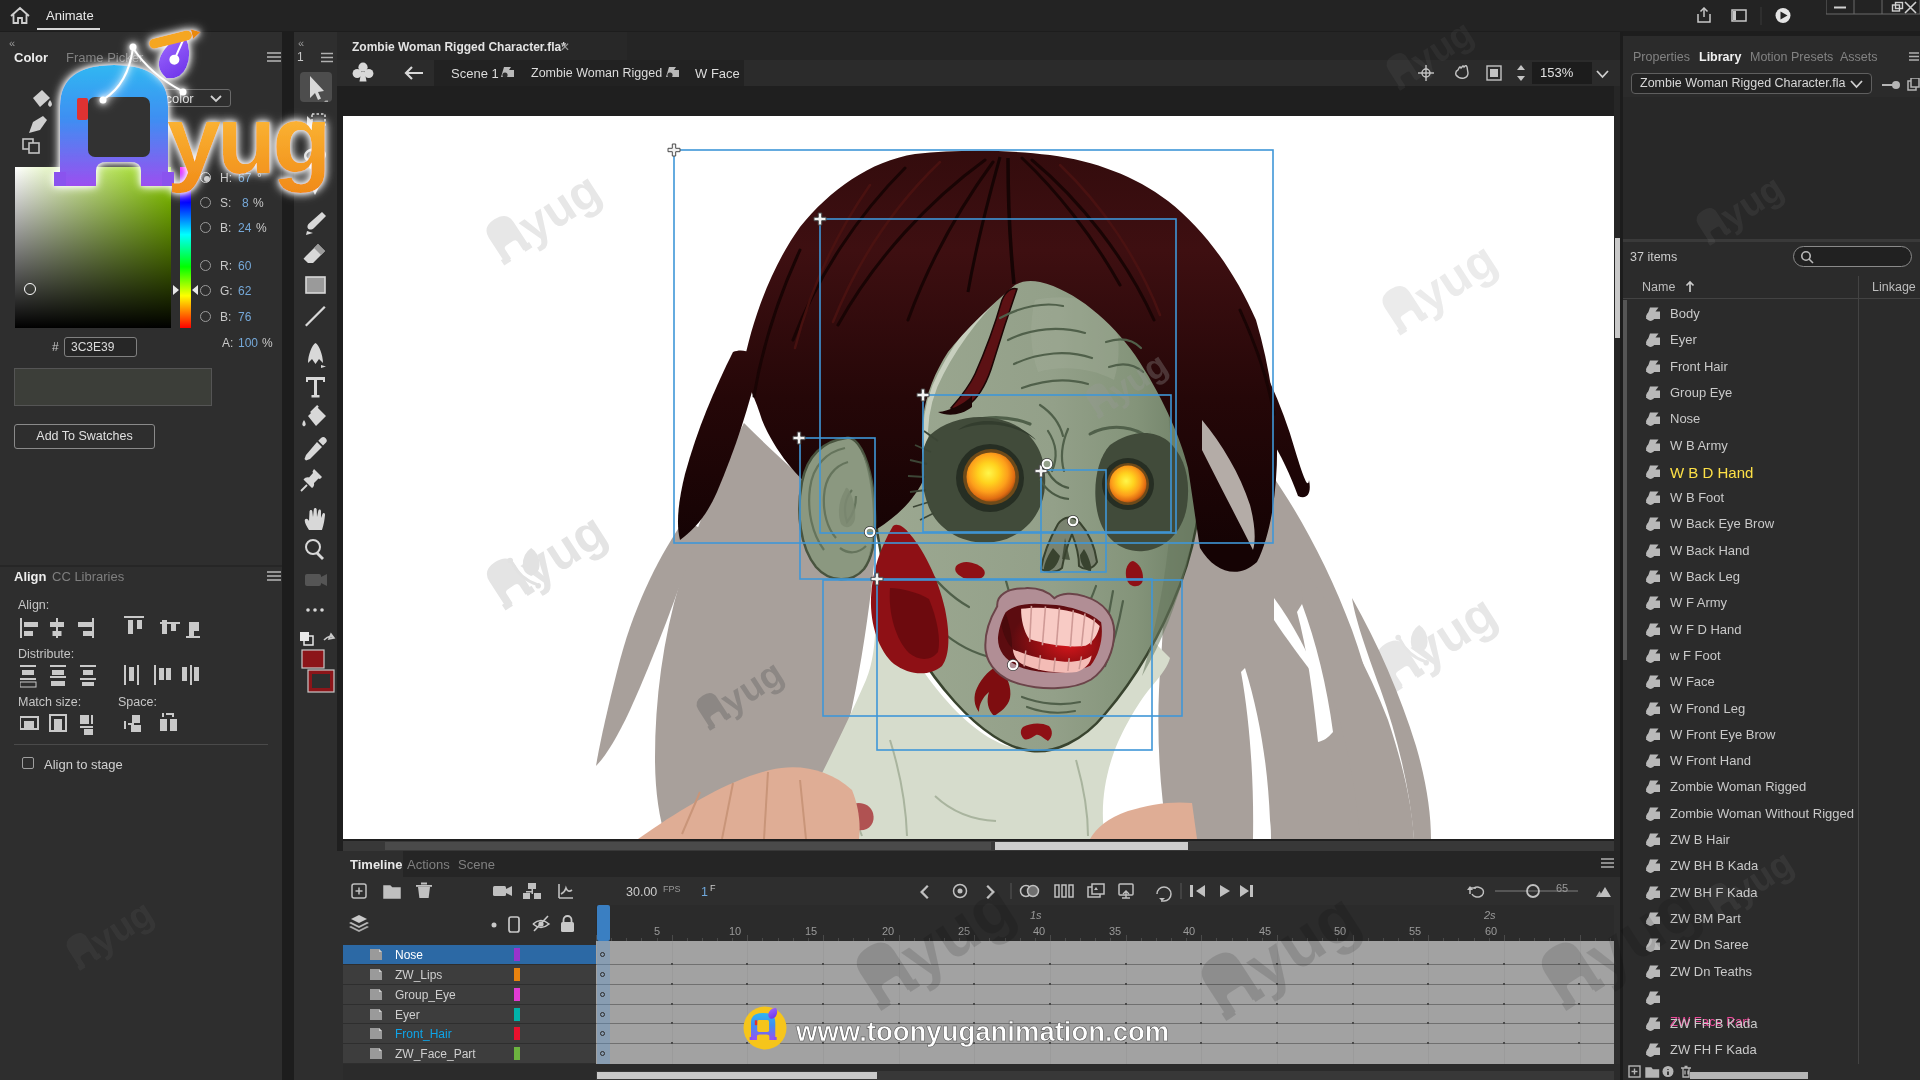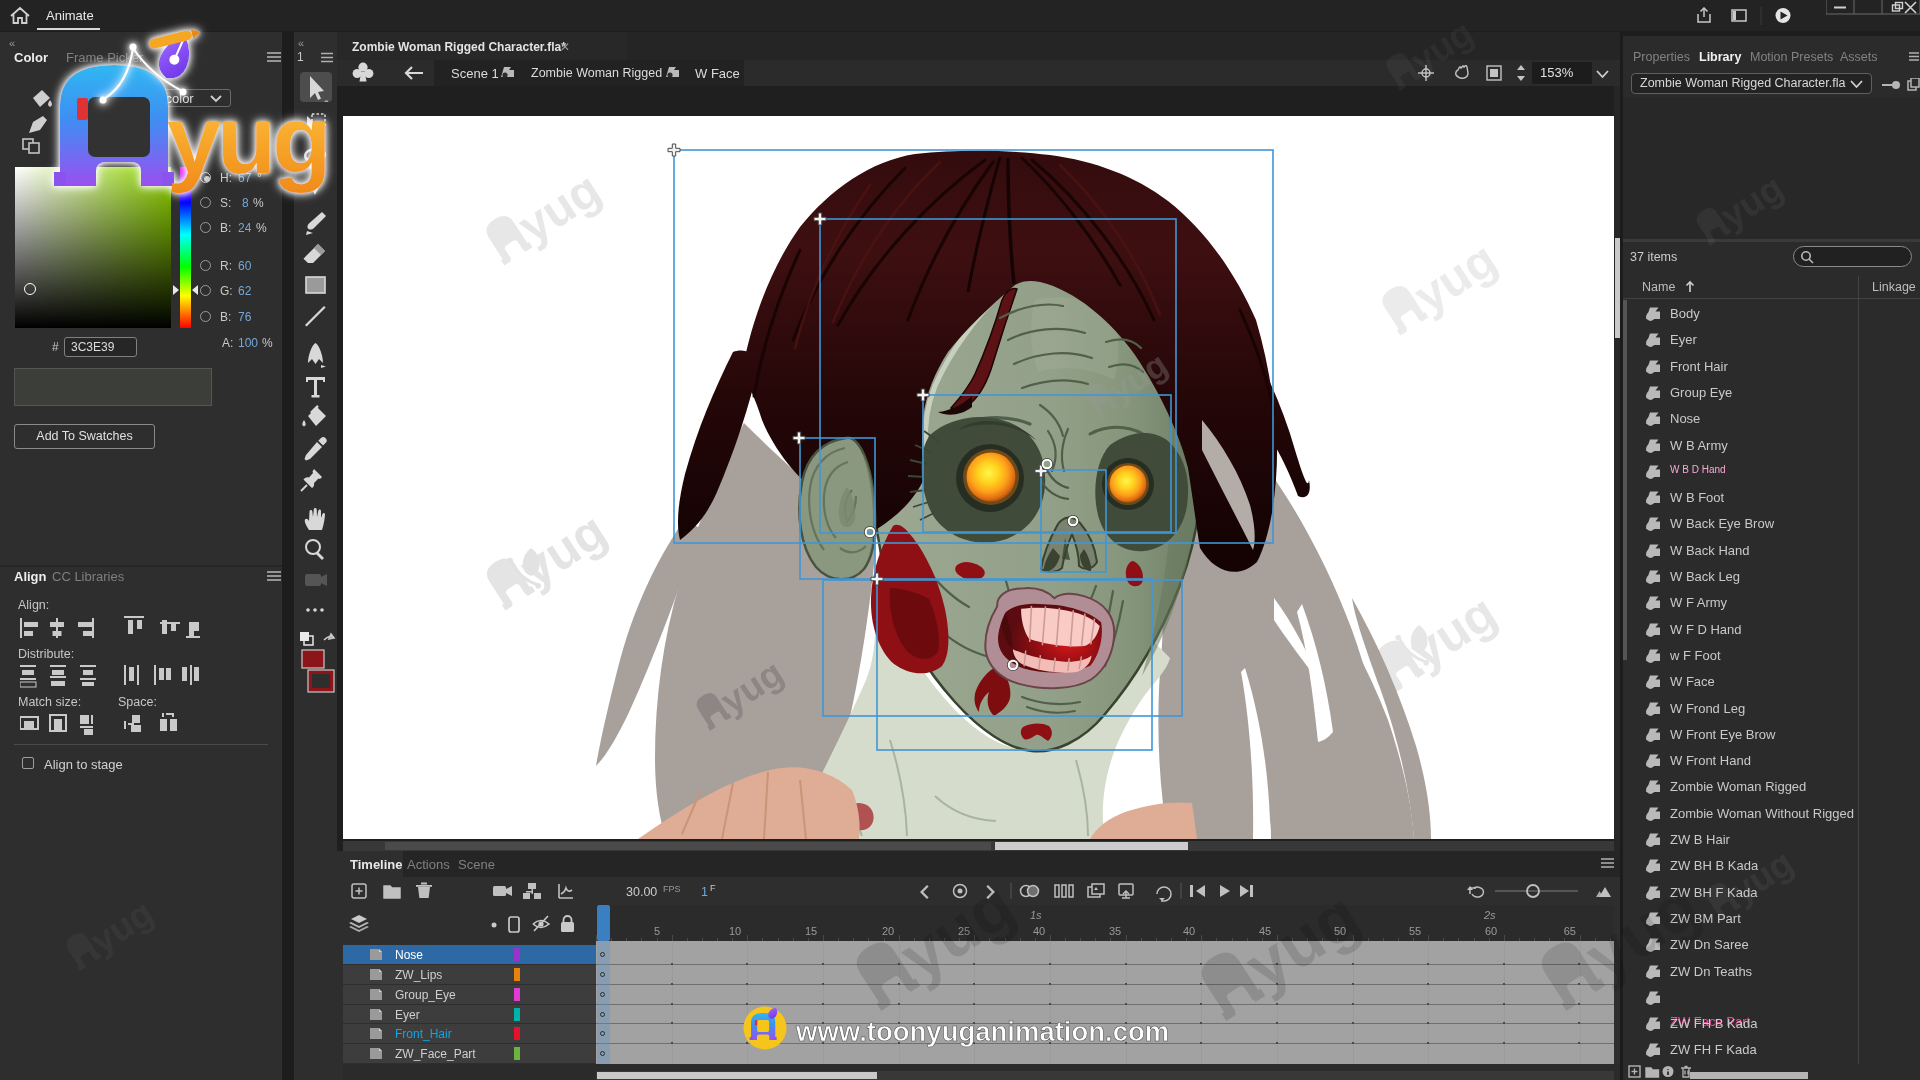--- a/index.html
+++ b/index.html
@@ -791,21 +791,21 @@
 <div class="abs" style="left:801px;top:925px;width:20px;text-align:center;font-size:11px;color:#9a9a9a;">15</div>
 <div class="abs" style="left:878px;top:925px;width:20px;text-align:center;font-size:11px;color:#9a9a9a;">20</div>
 <div class="abs" style="left:954px;top:925px;width:20px;text-align:center;font-size:11px;color:#9a9a9a;">25</div>
 <div class="abs" style="left:1029px;top:925px;width:20px;text-align:center;font-size:11px;color:#9a9a9a;">40</div>
 <div class="abs" style="left:1105px;top:925px;width:20px;text-align:center;font-size:11px;color:#9a9a9a;">35</div>
 <div class="abs" style="left:1179px;top:925px;width:20px;text-align:center;font-size:11px;color:#9a9a9a;">40</div>
 <div class="abs" style="left:1255px;top:925px;width:20px;text-align:center;font-size:11px;color:#9a9a9a;">45</div>
 <div class="abs" style="left:1330px;top:925px;width:20px;text-align:center;font-size:11px;color:#9a9a9a;">50</div>
 <div class="abs" style="left:1405px;top:925px;width:20px;text-align:center;font-size:11px;color:#9a9a9a;">55</div>
 <div class="abs" style="left:1481px;top:925px;width:20px;text-align:center;font-size:11px;color:#9a9a9a;">60</div>
-<div class="abs" style="left:1556px;top:925px;width:20px;text-align:right;font-size:11px;color:#9a9a9a;">65</div>
+<div class="abs" style="left:1556px;top:882px;width:20px;text-align:left;font-size:11px;color:#9a9a9a;">65</div>
 <div class="abs" style="left:1030px;top:909px;font-size:11px;font-style:italic;color:#9a9a9a;">1s</div>
 <div class="abs" style="left:1484px;top:909px;font-size:11px;font-style:italic;color:#9a9a9a;">2s</div>
 <div class="abs" style="left:596.0px;top:935px;width:1px;height:6px;background:#4a4a4a;"></div>
 <div class="abs" style="left:611.1px;top:938px;width:1px;height:3px;background:#4a4a4a;"></div>
 <div class="abs" style="left:626.3px;top:938px;width:1px;height:3px;background:#4a4a4a;"></div>
 <div class="abs" style="left:641.4px;top:938px;width:1px;height:3px;background:#4a4a4a;"></div>
 <div class="abs" style="left:656.5px;top:938px;width:1px;height:3px;background:#4a4a4a;"></div>
 <div class="abs" style="left:671.6px;top:935px;width:1px;height:6px;background:#4a4a4a;"></div>
 <div class="abs" style="left:686.8px;top:938px;width:1px;height:3px;background:#4a4a4a;"></div>
 <div class="abs" style="left:701.9px;top:938px;width:1px;height:3px;background:#4a4a4a;"></div>
@@ -1028,21 +1028,21 @@
         <circle cx="7.5" cy="11.5" r="4.4"></circle>
       </g>
     </svg>
 <div class="abs" style="left:1670px;top:437.5px;font-size:13px;color:#c9c9c9;">W B Army</div>
 <svg class="abs" style="left:1643px;top:462.8px" width="20" height="17" viewBox="0 0 20 17">
       <g fill="#b9b9b9">
         <path d="M3,14 L7,2.5 L15.5,2.5 L12.5,6.5 L17,6.5 L17,14 Z"></path>
         <circle cx="7.5" cy="11.5" r="4.4"></circle>
       </g>
     </svg>
-<div class="abs" style="left:1670px;top:463.8px;font-size:10px;color:#f9a8d4;">W B D Hand</div>
+<div class="abs" style="left:1670px;top:463.8px;font-size:15px;color:#fde047;">W B D Hand</div>
 <svg class="abs" style="left:1643px;top:489.1px" width="20" height="17" viewBox="0 0 20 17">
       <g fill="#b9b9b9">
         <path d="M3,14 L7,2.5 L15.5,2.5 L12.5,6.5 L17,6.5 L17,14 Z"></path>
         <circle cx="7.5" cy="11.5" r="4.4"></circle>
       </g>
     </svg>
 <div class="abs" style="left:1670px;top:490.1px;font-size:13px;color:#c9c9c9;">W B Foot</div>
 <svg class="abs" style="left:1643px;top:515.4px" width="20" height="17" viewBox="0 0 20 17">
       <g fill="#b9b9b9">
         <path d="M3,14 L7,2.5 L15.5,2.5 L12.5,6.5 L17,6.5 L17,14 Z"></path>

